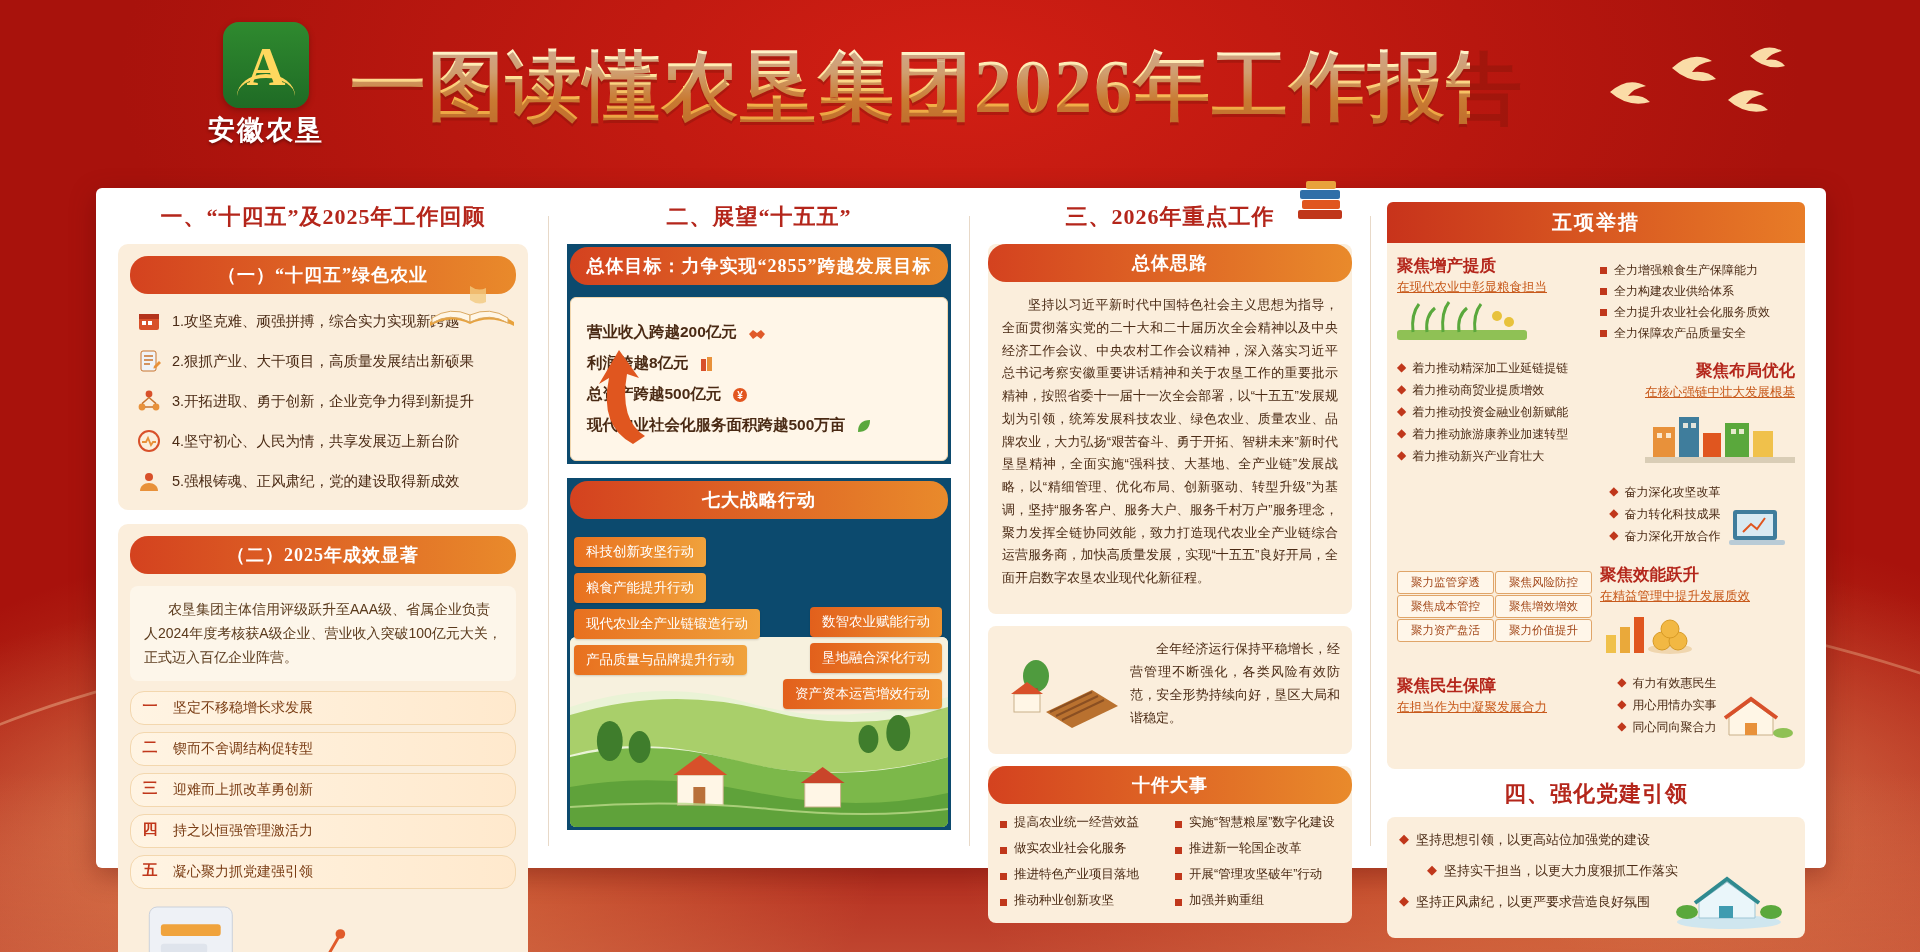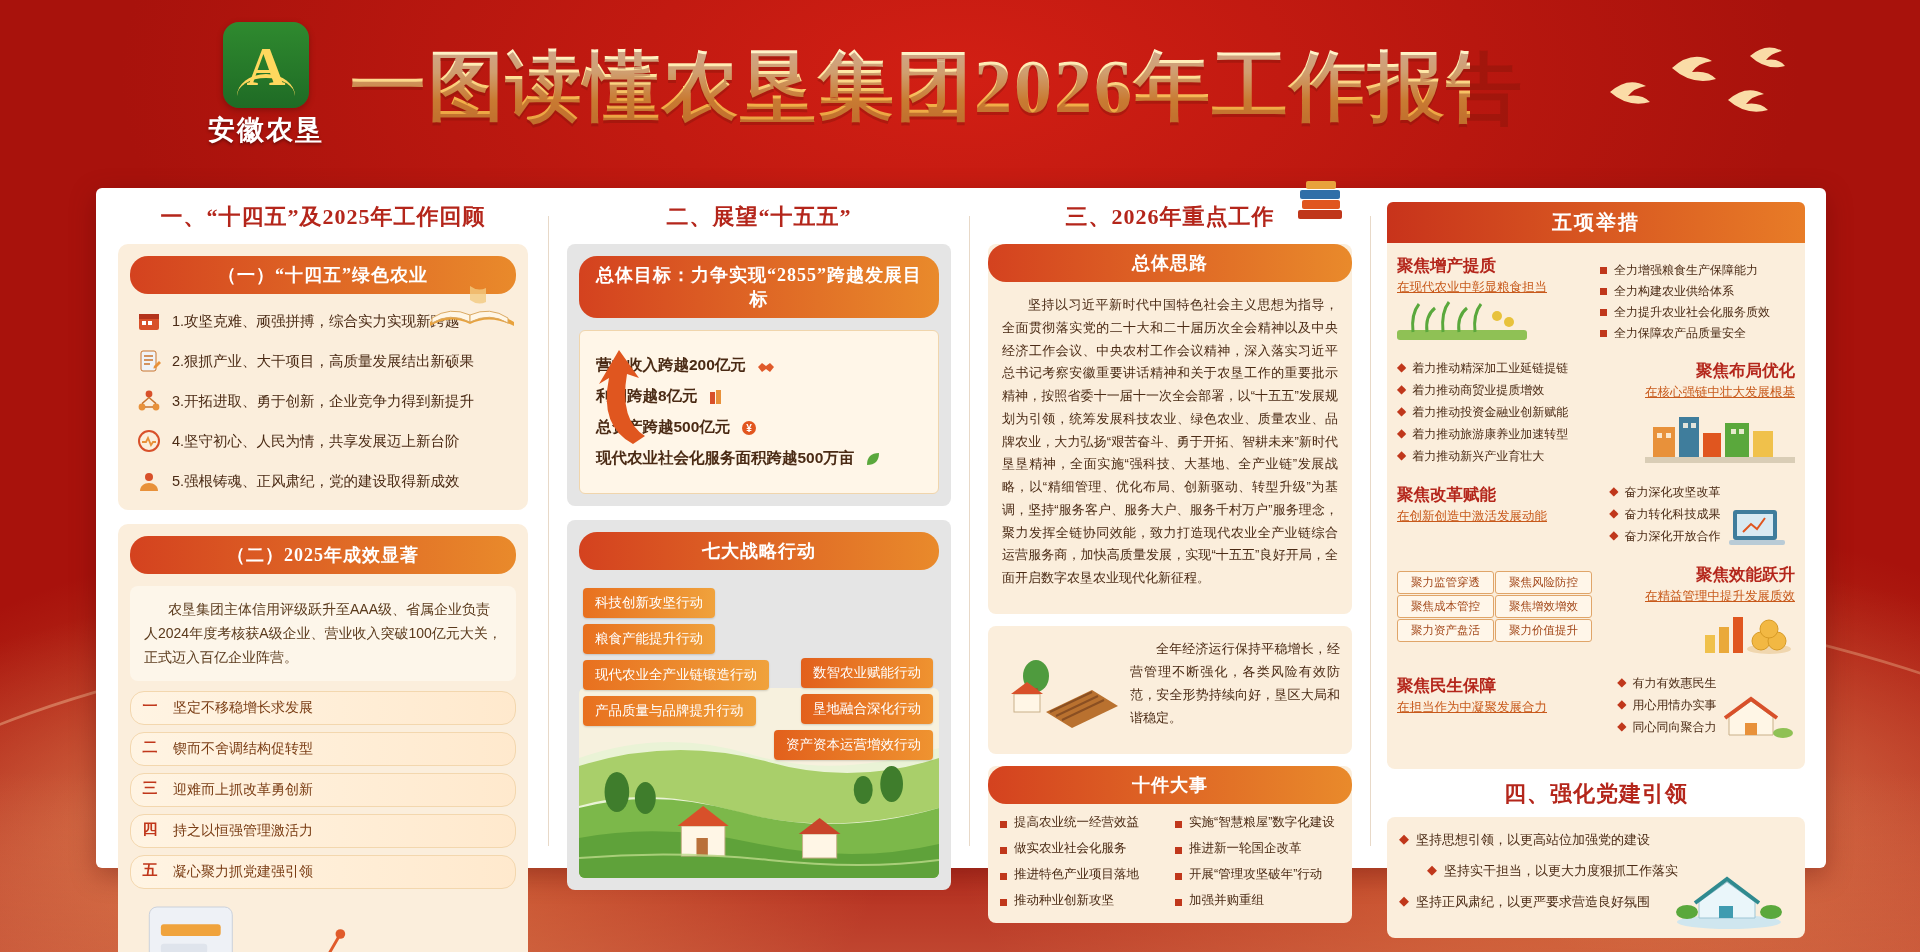--- a/index.html
+++ b/index.html
@@ -74,21 +74,21 @@
   .c3 { width:380px; padding:0 8px; }
   .c4 { width:430px; padding:0 6px; }
 
   .sec-title {
     font-size:22px; font-weight:bold; color:#b4261b; text-align:center;
     font-family:"Liberation Serif", serif; letter-spacing:1px; margin-bottom:12px;
   }
   .sec-title.with-books { position:relative; }
   .books { position:absolute; right:4px; top:-22px; width:56px; height:44px; }
 
-  .panel { background:#e5e5e5; border-radius:8px; padding:12px; position:relative; }
+  .panel { background:#0c4a6e; border-radius:0; padding:3px; position:relative; }
   .bar {
     background:linear-gradient(90deg,#d4421f,#e98a2b);
     color:#fff; font-weight:bold; font-size:18px; text-align:center;
     border-radius:18px; padding:7px 10px; font-family:"Liberation Serif", serif;
     letter-spacing:1px;
   }
 
   
   .c1-block { background:#fbeedc; border-radius:10px; padding:12px 12px 16px; margin-bottom:14px; position:relative; }
   .list-item { display:flex; align-items:center; gap:10px; margin:14px 4px 0 6px; }
@@ -548,24 +548,20 @@
                   <rect x="94" y="28" width="5" height="5"></rect>
               </g>
               <rect x="0" y="56" width="150" height="6" fill="#d9cdb6"></rect>
             </svg>
           </div>
         </div>
       </div>
 
       <div class="focus">
         <div class="cell-row">
-          <div class="half">
-            <div class="focus-h">聚焦改革赋能</div>
-            <div class="focus-s">在创新创造中激活发展动能</div>
-          </div>
           <div class="half" style="text-align:right">
             <div class="diamond-list" style="display:inline-block;text-align:left">
               <div class="dm">
                   <span class="dmk">◆</span>
                   <span>奋力深化攻坚改革</span>
                 </div>
               <div class="dm">
                   <span class="dmk">◆</span>
                   <span>奋力转化科技成果</span>
                 </div>
@@ -589,21 +585,21 @@
           <div class="half">
             <div class="pill-grid">
               <div class="pill">聚力监管穿透</div>
               <div class="pill">聚焦风险防控</div>
               <div class="pill">聚焦成本管控</div>
               <div class="pill">聚焦增效增效</div>
               <div class="pill">聚力资产盘活</div>
               <div class="pill">聚力价值提升</div>
             </div>
           </div>
-          <div class="half" style="text-align:right">
+          <div class="half" style="text-align:left">
             <div class="focus-h">聚焦效能跃升</div>
             <div class="focus-s">在精益管理中提升发展质效</div>
             <svg width="96" height="52" viewBox="0 0 96 52">
               <rect x="6" y="30" width="10" height="18" fill="#f0c14b"></rect>
               <rect x="20" y="22" width="10" height="26" fill="#eaa93a"></rect>
               <rect x="34" y="12" width="10" height="36" fill="#e0561f"></rect>
               <ellipse cx="70" cy="44" rx="22" ry="5" fill="#f0d6ae"></ellipse>
               <circle cx="62" cy="36" r="9" fill="#f2b843" stroke="#d79a25"></circle>
               <circle cx="78" cy="36" r="9" fill="#f2b843" stroke="#d79a25"></circle>
               <circle cx="70" cy="24" r="9" fill="#f2b843" stroke="#d79a25"></circle>

